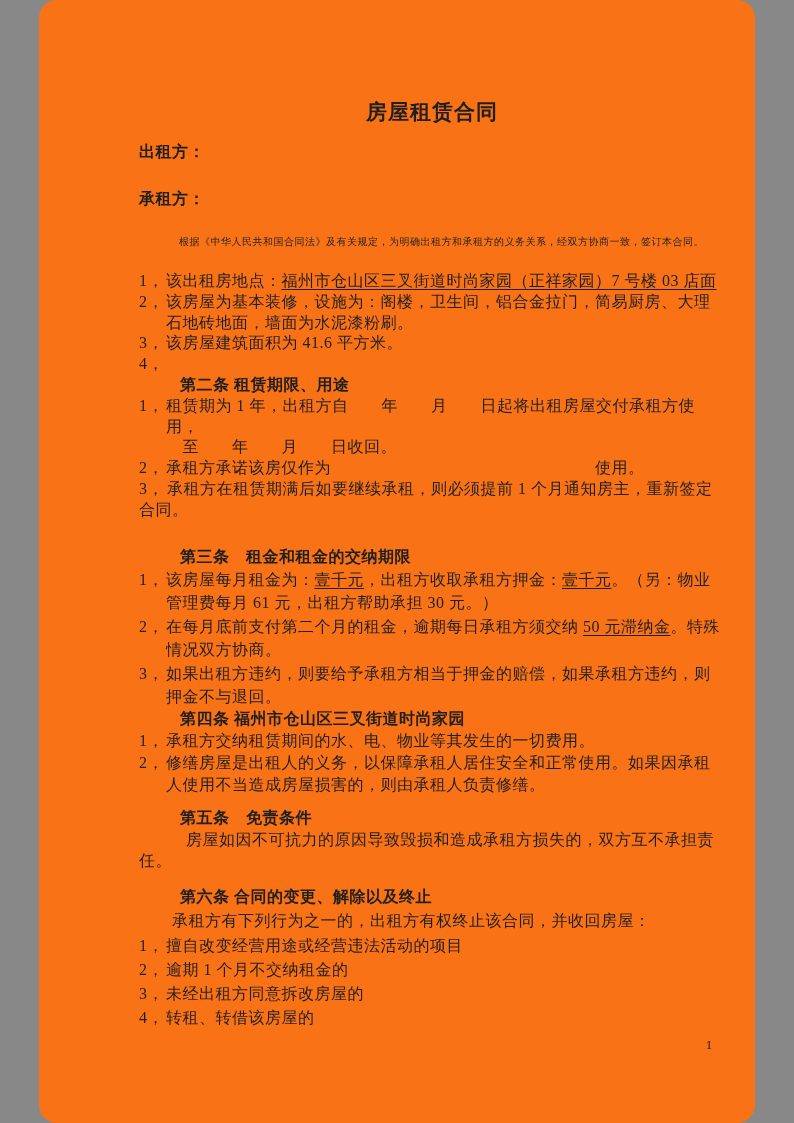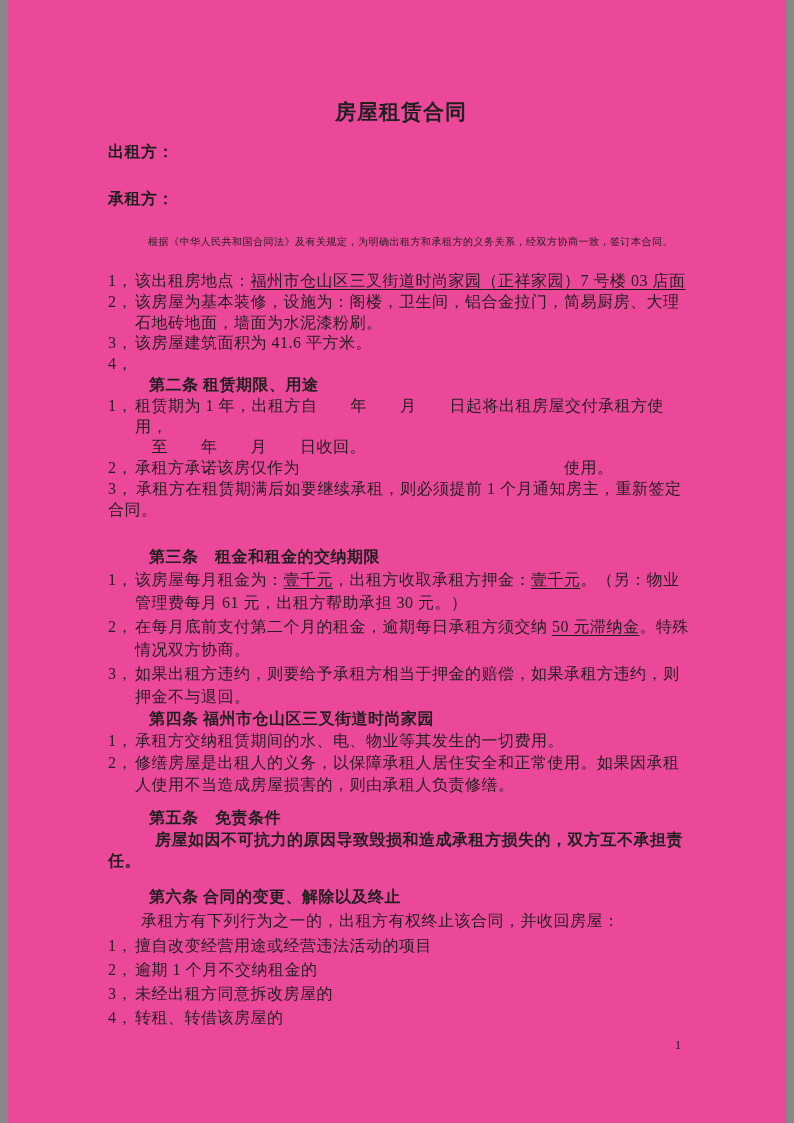--- a/index.html
+++ b/index.html
@@ -1,24 +1,25 @@
 <!DOCTYPE html>
 <html><head>
 <meta charset="utf-8">
 <style>
   html, body { margin: 0; padding: 0; background: #888; }
   .page {
     position: relative;
-    width: 778px;
+    width: 716px;
     height: 1123px;
     margin: 0 auto;
-    background: #ec4899;
+    background: #f97316;
     font-family: "Liberation Serif", "DejaVu Serif", serif;
     color: #1f1f1f;
     overflow: hidden;
+    border-radius: 18px;
   }
   .content {
     position: absolute;
     left: 100px;
     top: 0;
     width: 586px;
   }
   .title {
     margin: 100px 0 0 0;
     font-size: 21px;
@@ -57,21 +58,21 @@
   .par {
     margin: 0;
     font-size: 16px;
     letter-spacing: 0.5px;
   }
   .s1 { margin-top: 19px; line-height: 20.8px; }
   .s2 { margin-top: 0;    line-height: 20.8px; }
   .s3 { margin-top: 24px; line-height: 23.4px; }
   .s4 { margin-top: 0;    line-height: 22px; }
   .s5 { margin-top: 11px; line-height: 21.5px; }
-  .s5 .par { text-indent: 47px; font-weight: bold; }
+  .s5 .par { text-indent: 47px; }
   .s6 { margin-top: 13px; line-height: 24.3px; }
   .s6 .par { text-indent: 33px; }
   .u { text-decoration: underline; text-underline-offset: 3px; }
   .pagenum {
     position: absolute;
     left: 660px;
     top: 1037px;
     width: 20px;
     text-align: center;
     font-size: 13px;

